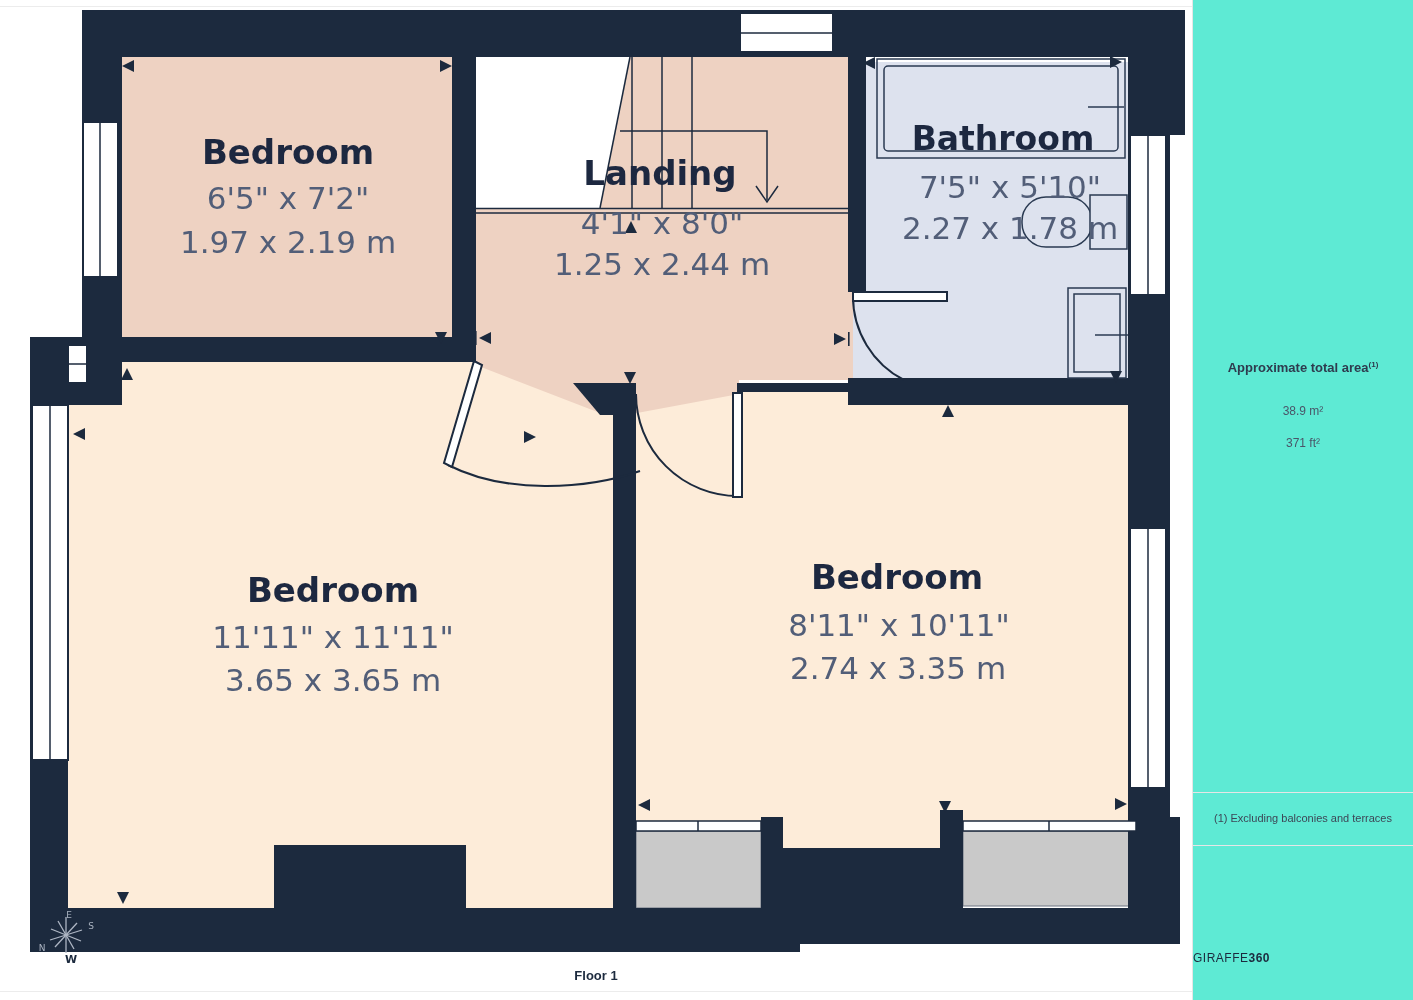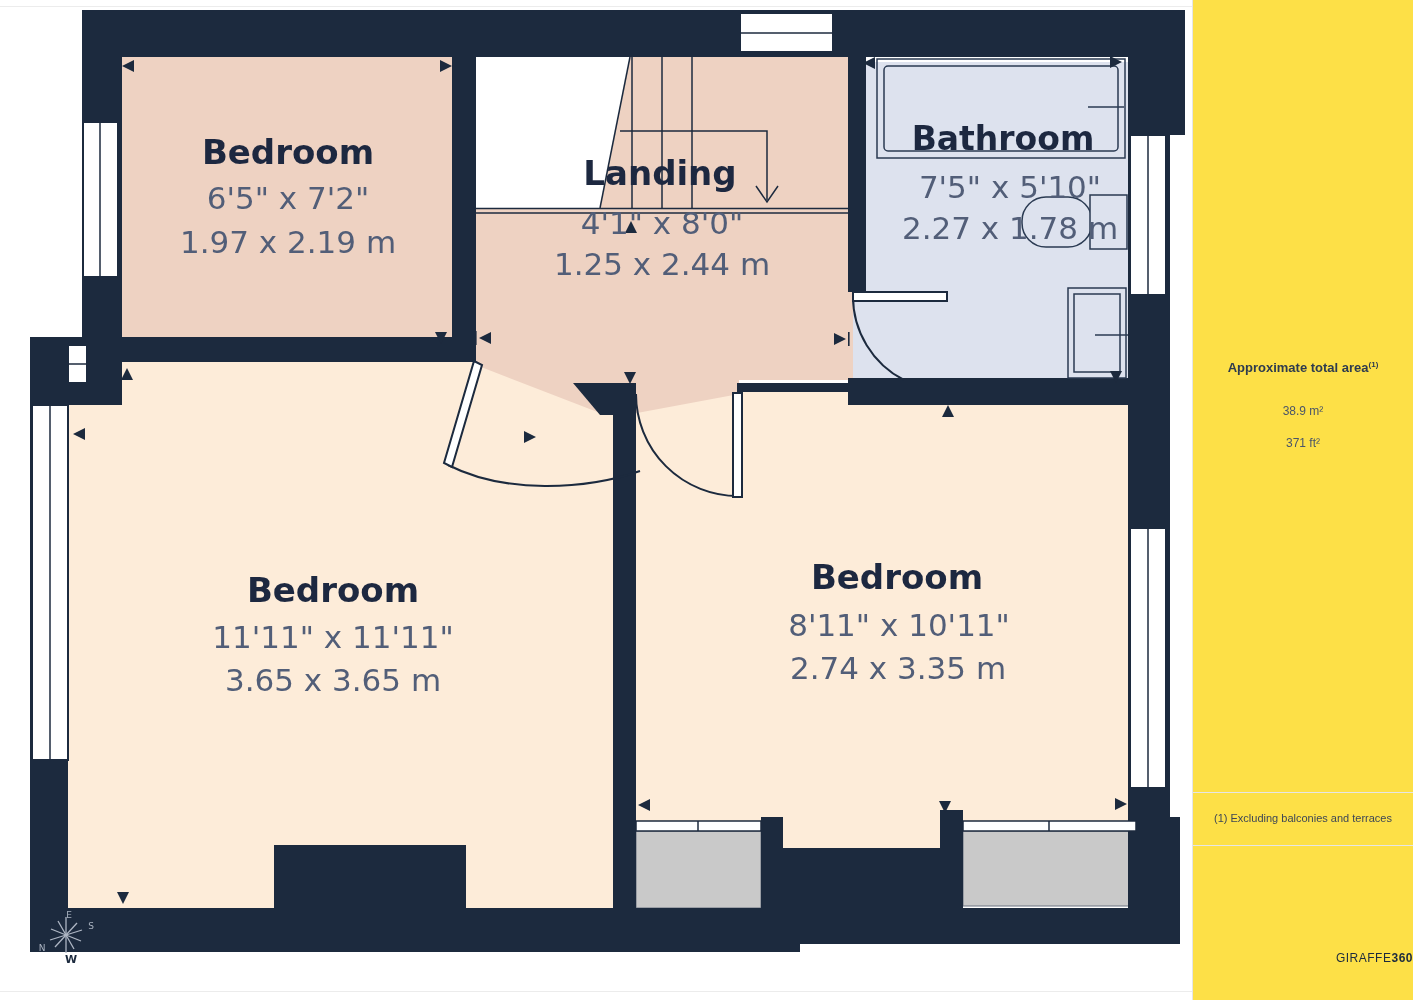--- a/index.html
+++ b/index.html
@@ -7,35 +7,35 @@
     width:1413px;height:1000px;position:relative;background:#ffffff;
     font-family:"Liberation Sans", sans-serif;color:#2e3b4e;overflow:hidden;
   }
   .plan-area{position:absolute;left:0;top:0;width:1192px;height:1000px;background:#fff;}
   .edge-line{position:absolute;left:0;width:1192px;height:1px;background:#ececec;}
   .floor-label{
     position:absolute;left:0;top:968px;width:1192px;text-align:center;
     font-size:13px;font-weight:bold;color:#1c2a3e;
   }
   .sidebar{
-    position:absolute;left:1192px;top:0;width:221px;height:1000px;background:#fde047;
+    position:absolute;left:1192px;top:0;width:221px;height:1000px;background:#5eead4;
     border-left:1px solid #e6e6e6;box-sizing:border-box;
   }
   .sb-title{position:absolute;top:360px;left:0;width:100%;text-align:center;
     font-size:13px;font-weight:bold;color:#2e3b4e;}
   .sb-title sup{font-size:8px;}
   .sb-area{position:absolute;left:0;width:100%;text-align:center;font-size:12px;color:#4a5568;}
   .sb-area.ft{top:404px;margin-top:32px;}
   .sb-area.m{top:404px;}
   .sb-hr{position:absolute;left:0;width:100%;height:1px;background:#e6e6e6;}
   .sb-footnote{position:absolute;top:812px;left:0;width:100%;text-align:center;
     font-size:11px;color:#3d4656;}
   .sb-disclaimer{position:absolute;top:868px;left:26px;width:168px;text-align:center;
     font-size:10.5px;line-height:14px;color:#3d4656;}
-  .sb-brand{position:absolute;top:951px;left:0;width:100%;text-align:right;
+  .sb-brand{position:absolute;top:951px;left:0;width:100%;text-align:left;
     font-size:12px;letter-spacing:0.5px;color:#1c2a3e;}
   .sb-brand .bold{font-weight:bold;}
   svg text{font-family:"DejaVu Sans", sans-serif;}
   .room-name{font-weight:bold;fill:#1d2840;}
   .room-dim{fill:#525e78;}
 </style>
 </head>
 <body>
 
 <div class="plan-area">
@@ -181,20 +181,21 @@
       <text class="room-name" x="333" y="602" font-size="34">Bedroom</text>
       <text class="room-dim" x="333" y="648" font-size="31">11'11" x 11'11"</text>
       <text class="room-dim" x="333" y="691" font-size="31">3.65 x 3.65 m</text>
 
       <text class="room-name" x="897" y="589" font-size="34">Bedroom</text>
       <text class="room-dim" x="899" y="636" font-size="31">8'11" x 10'11"</text>
       <text class="room-dim" x="898" y="679" font-size="31">2.74 x 3.35 m</text>
     </g>
   </svg>
 
+  <div class="floor-label">Floor 1</div>
   <div class="edge-line" style="top:991px;"></div>
 </div>
 
 <div class="sidebar">
   <div class="sb-title">
     <span>Approximate total area</span><sup>(1)</sup>
   </div>
   <div class="sb-area ft">371 ft²</div>
   <div class="sb-area m">38.9 m²</div>
 

